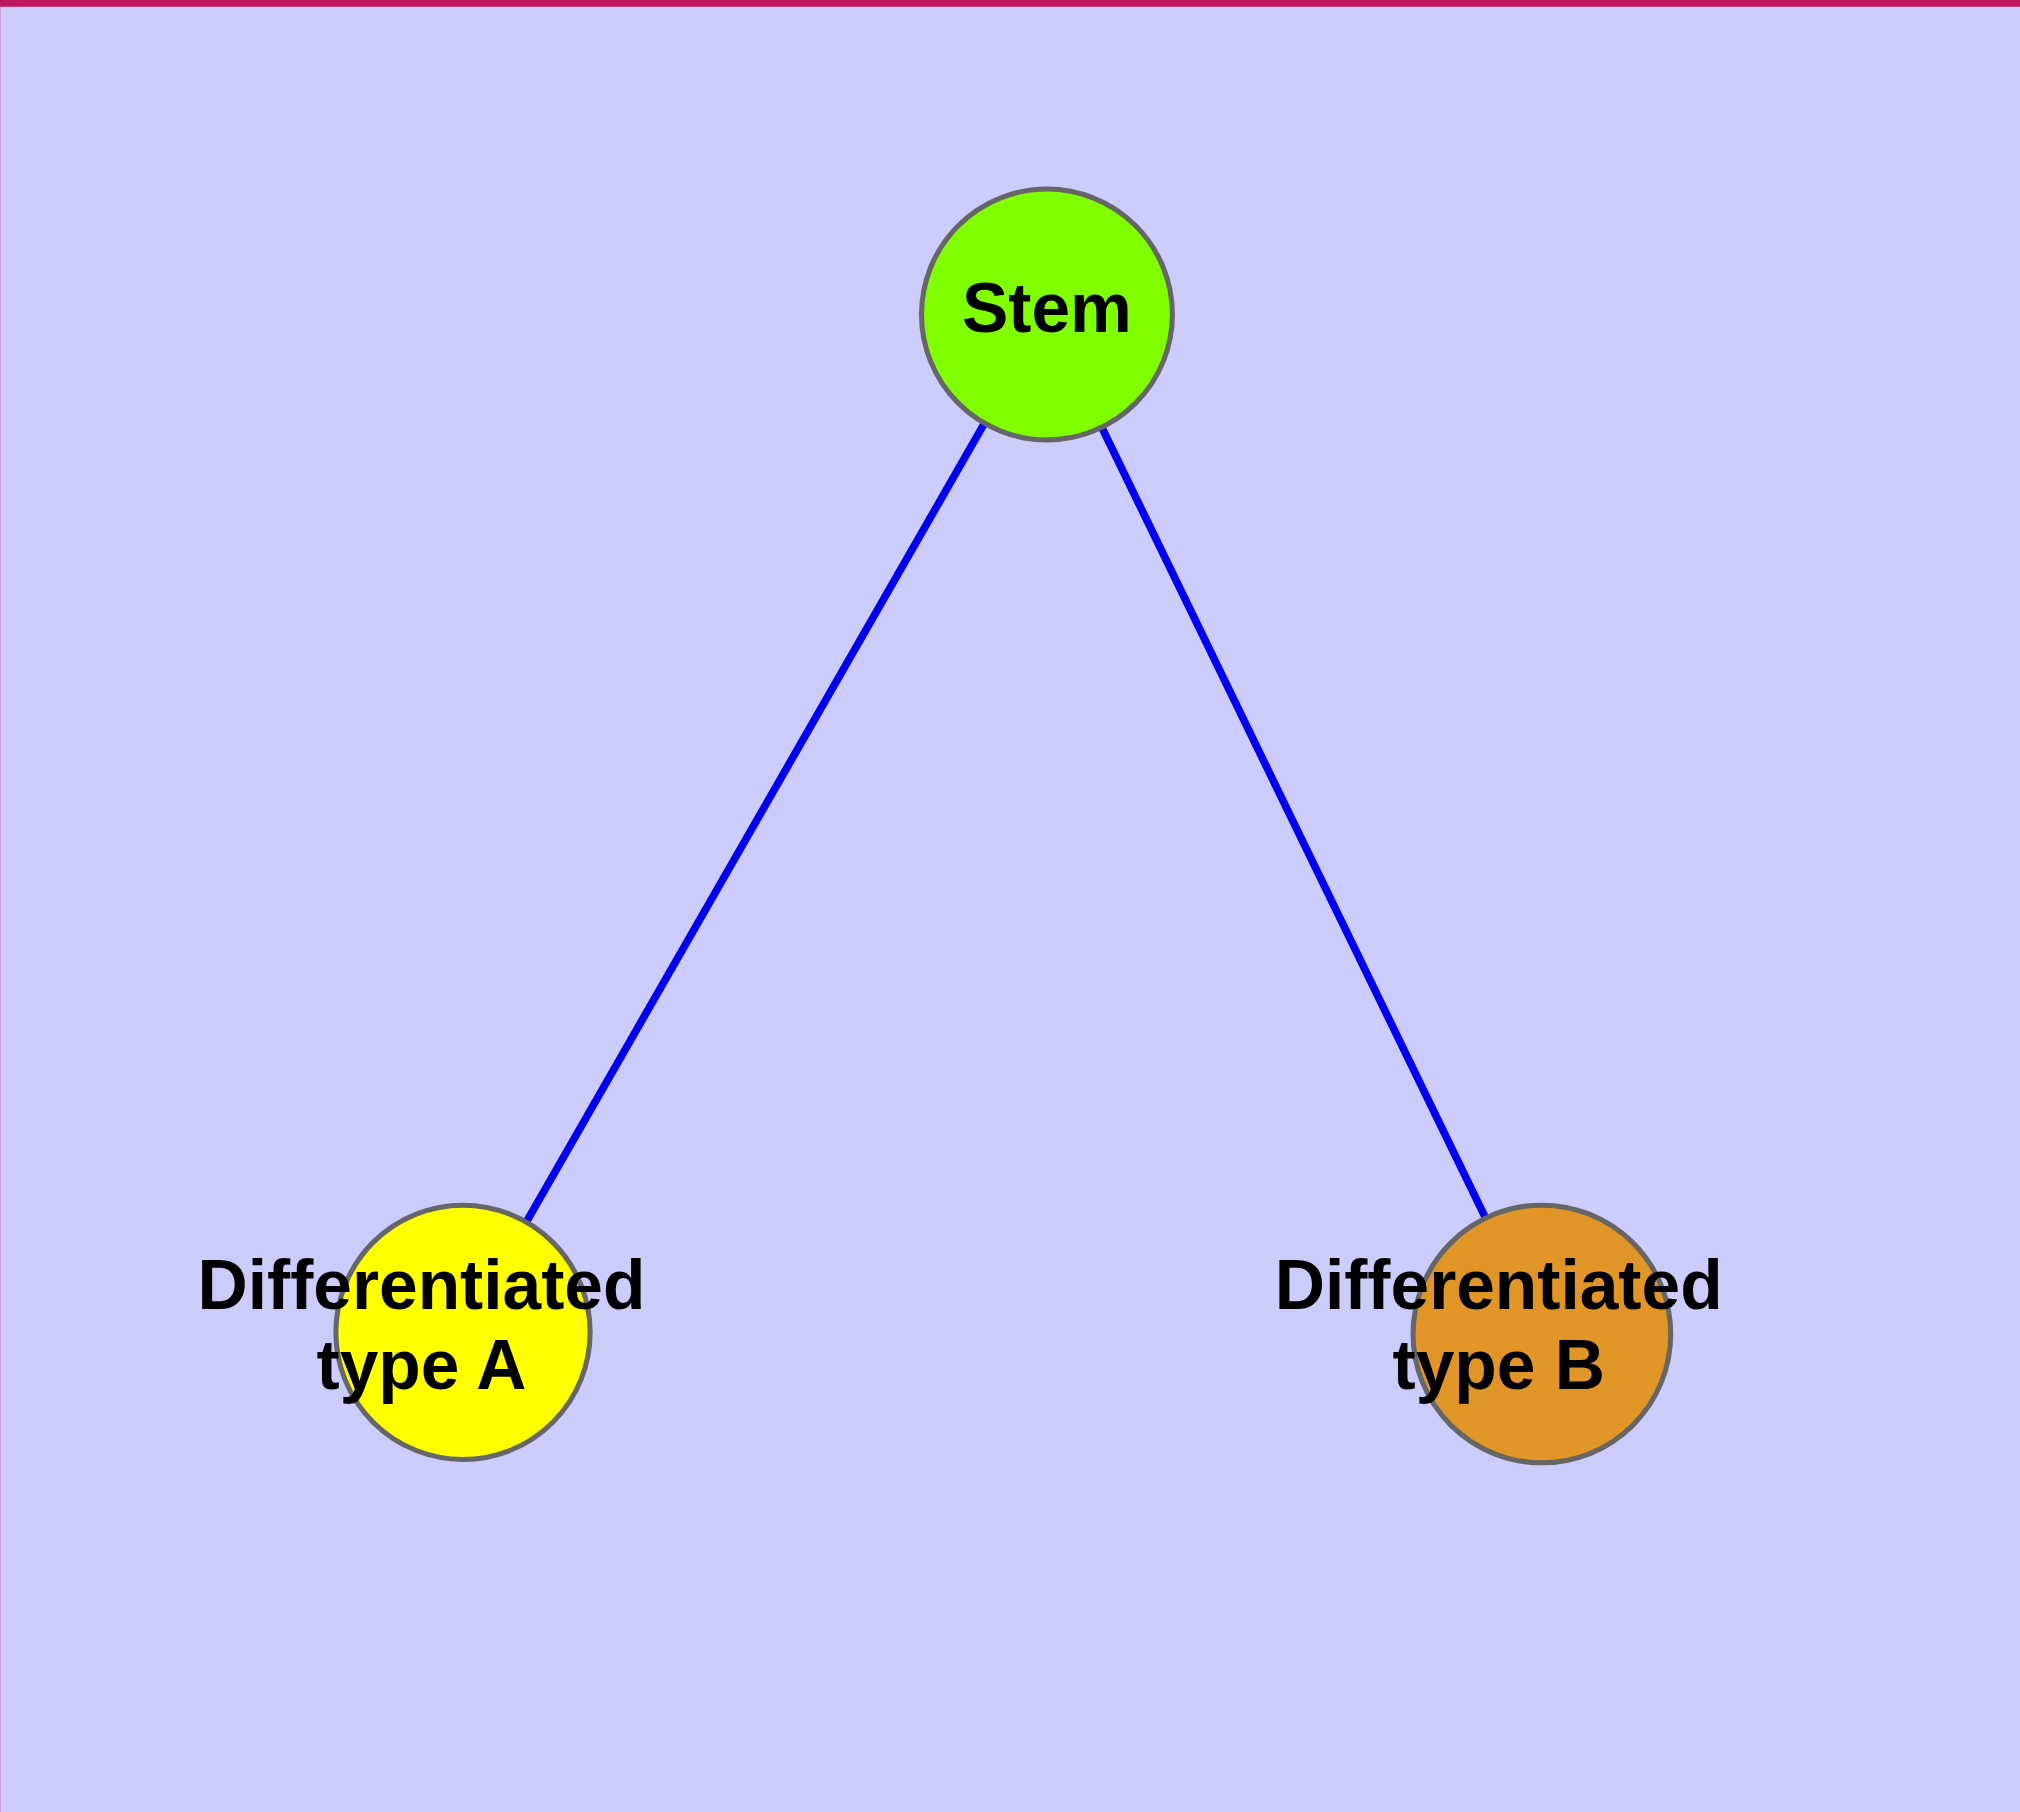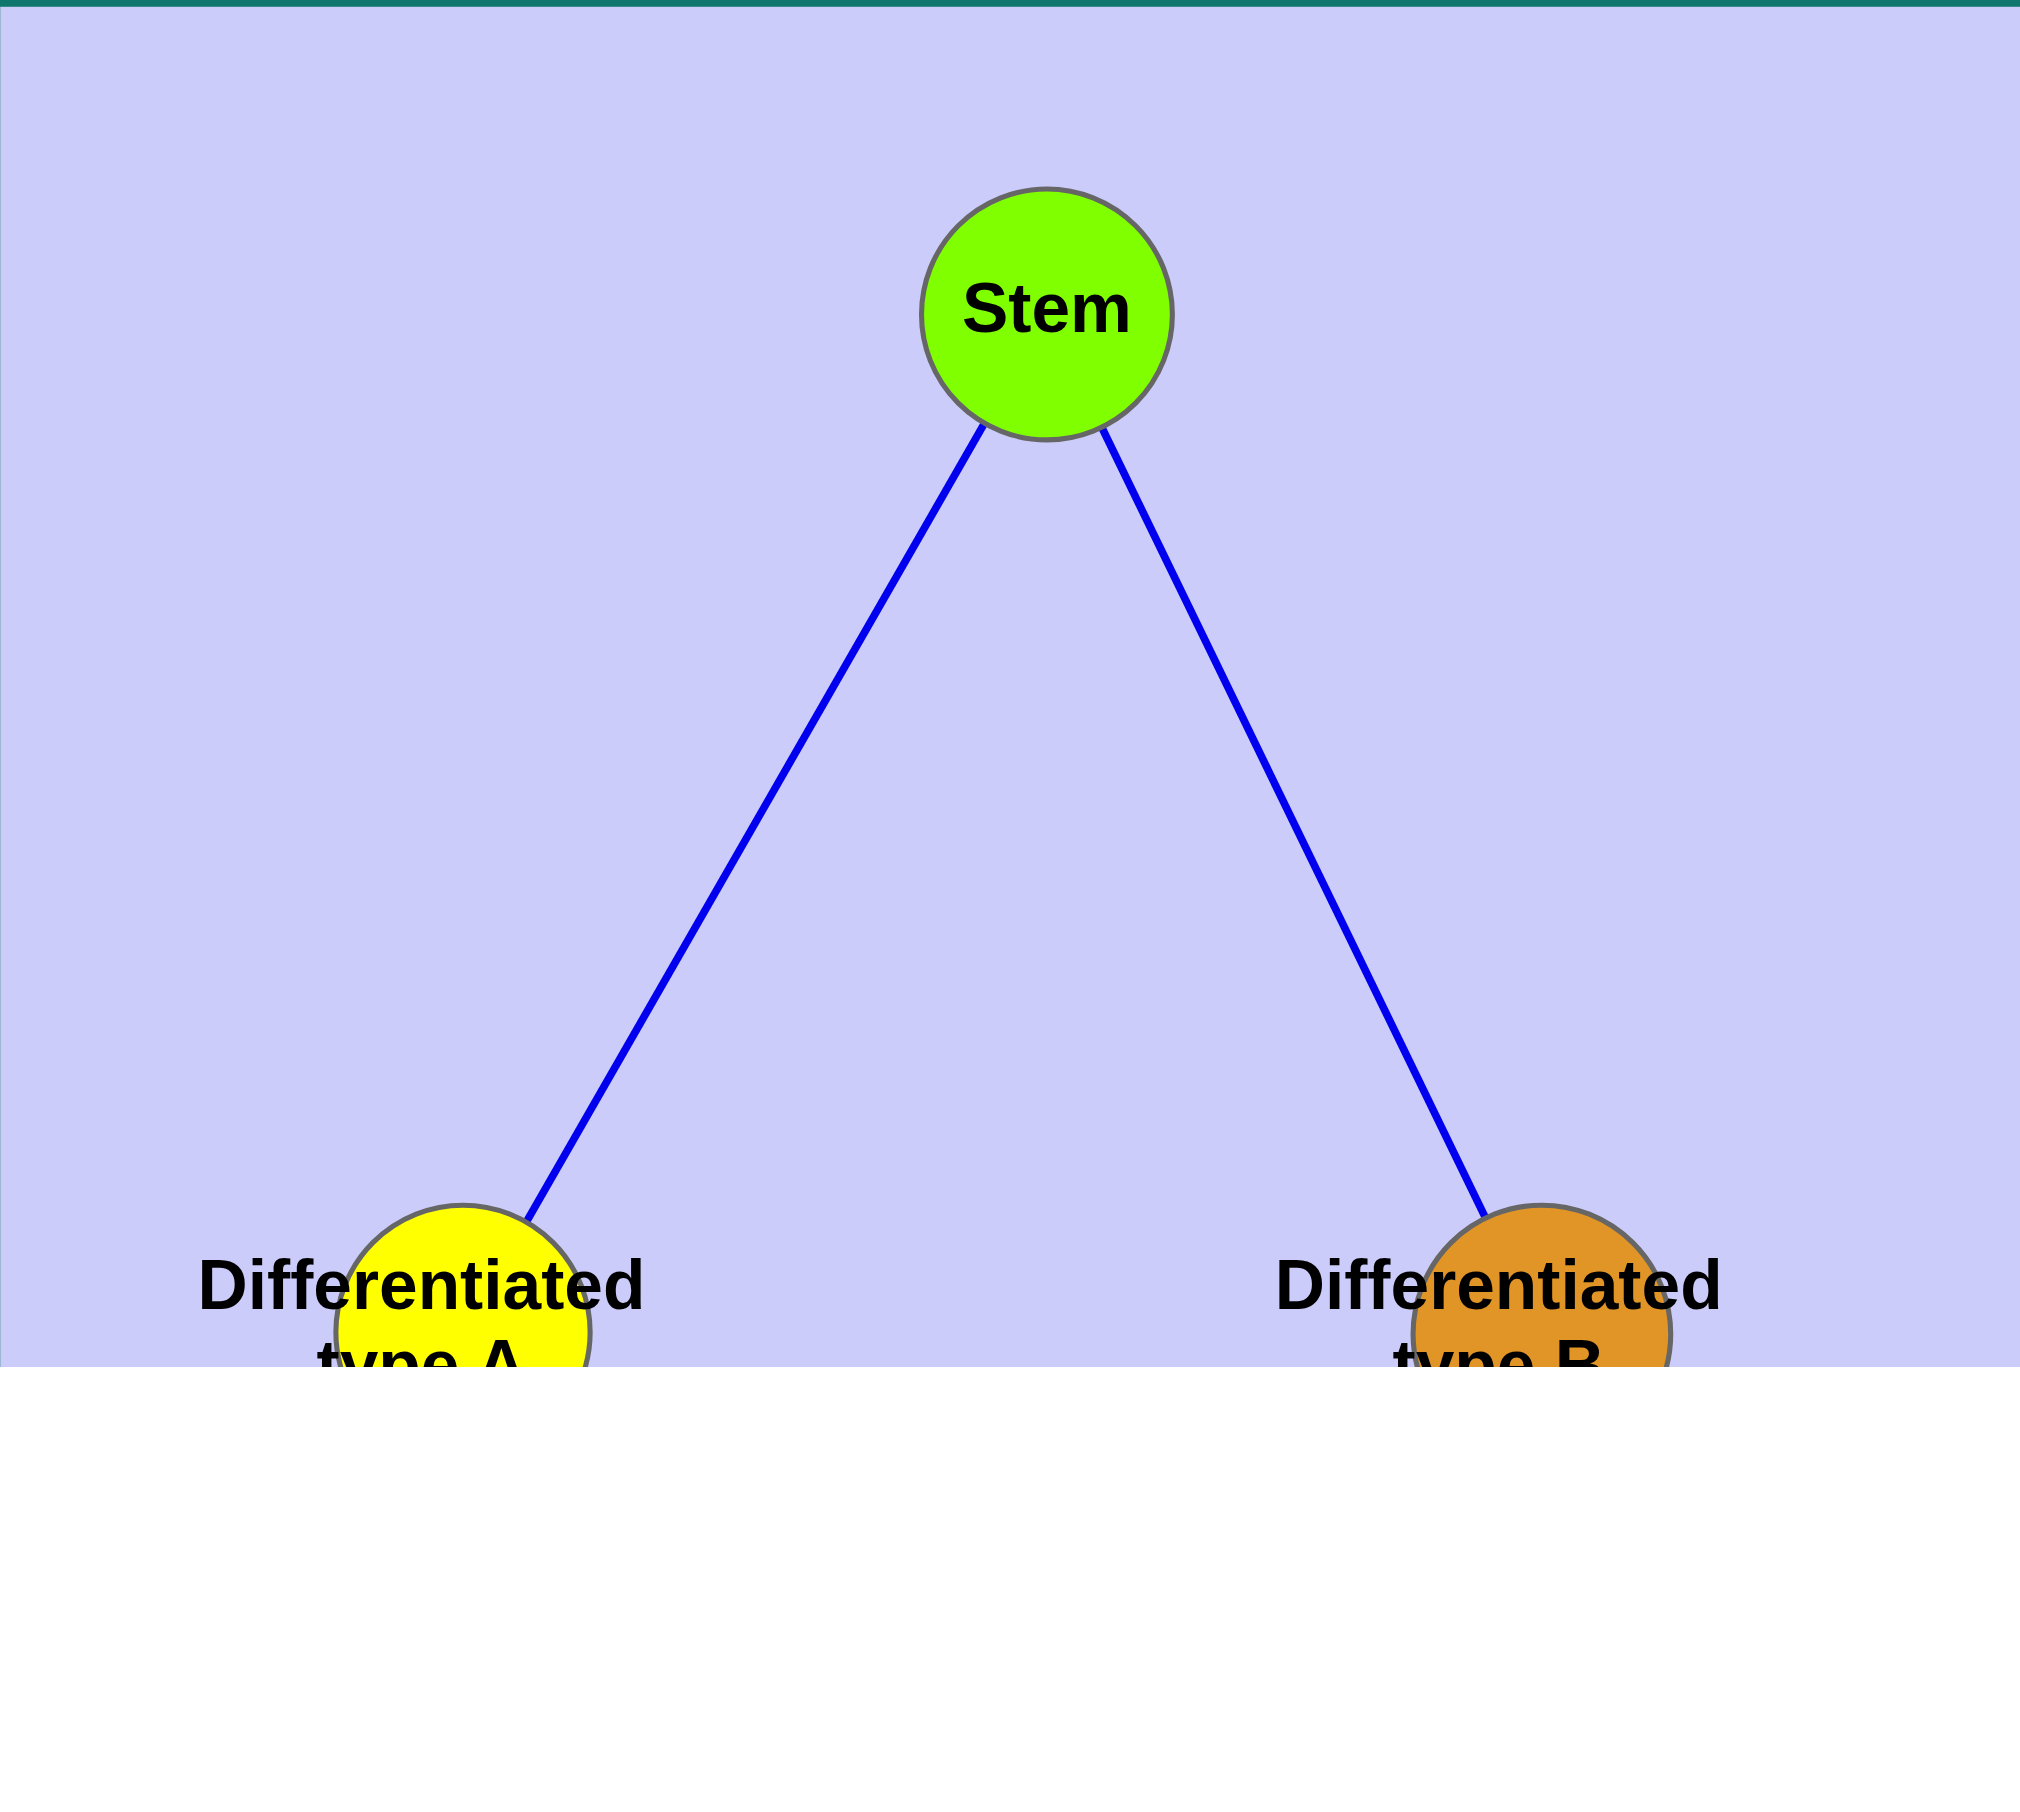--- a/index.html
+++ b/index.html
@@ -3,22 +3,22 @@
 <meta charset="utf-8">
 <style>
   html, body {
     margin: 0;
     padding: 0;
     background: #ffffff;
   }
   #canvas {
     position: relative;
     width: 2021px;
-    height: 1367px;
-    background: #0f766e;
+    height: 1812px;
+    background: #be185d;
     overflow: hidden;
     font-family: "Liberation Sans", sans-serif;
   }
   #graph-svg {
     position: absolute;
     left: 0;
     top: 0;
     width: 2021px;
     height: 1812px;
     display: block;

